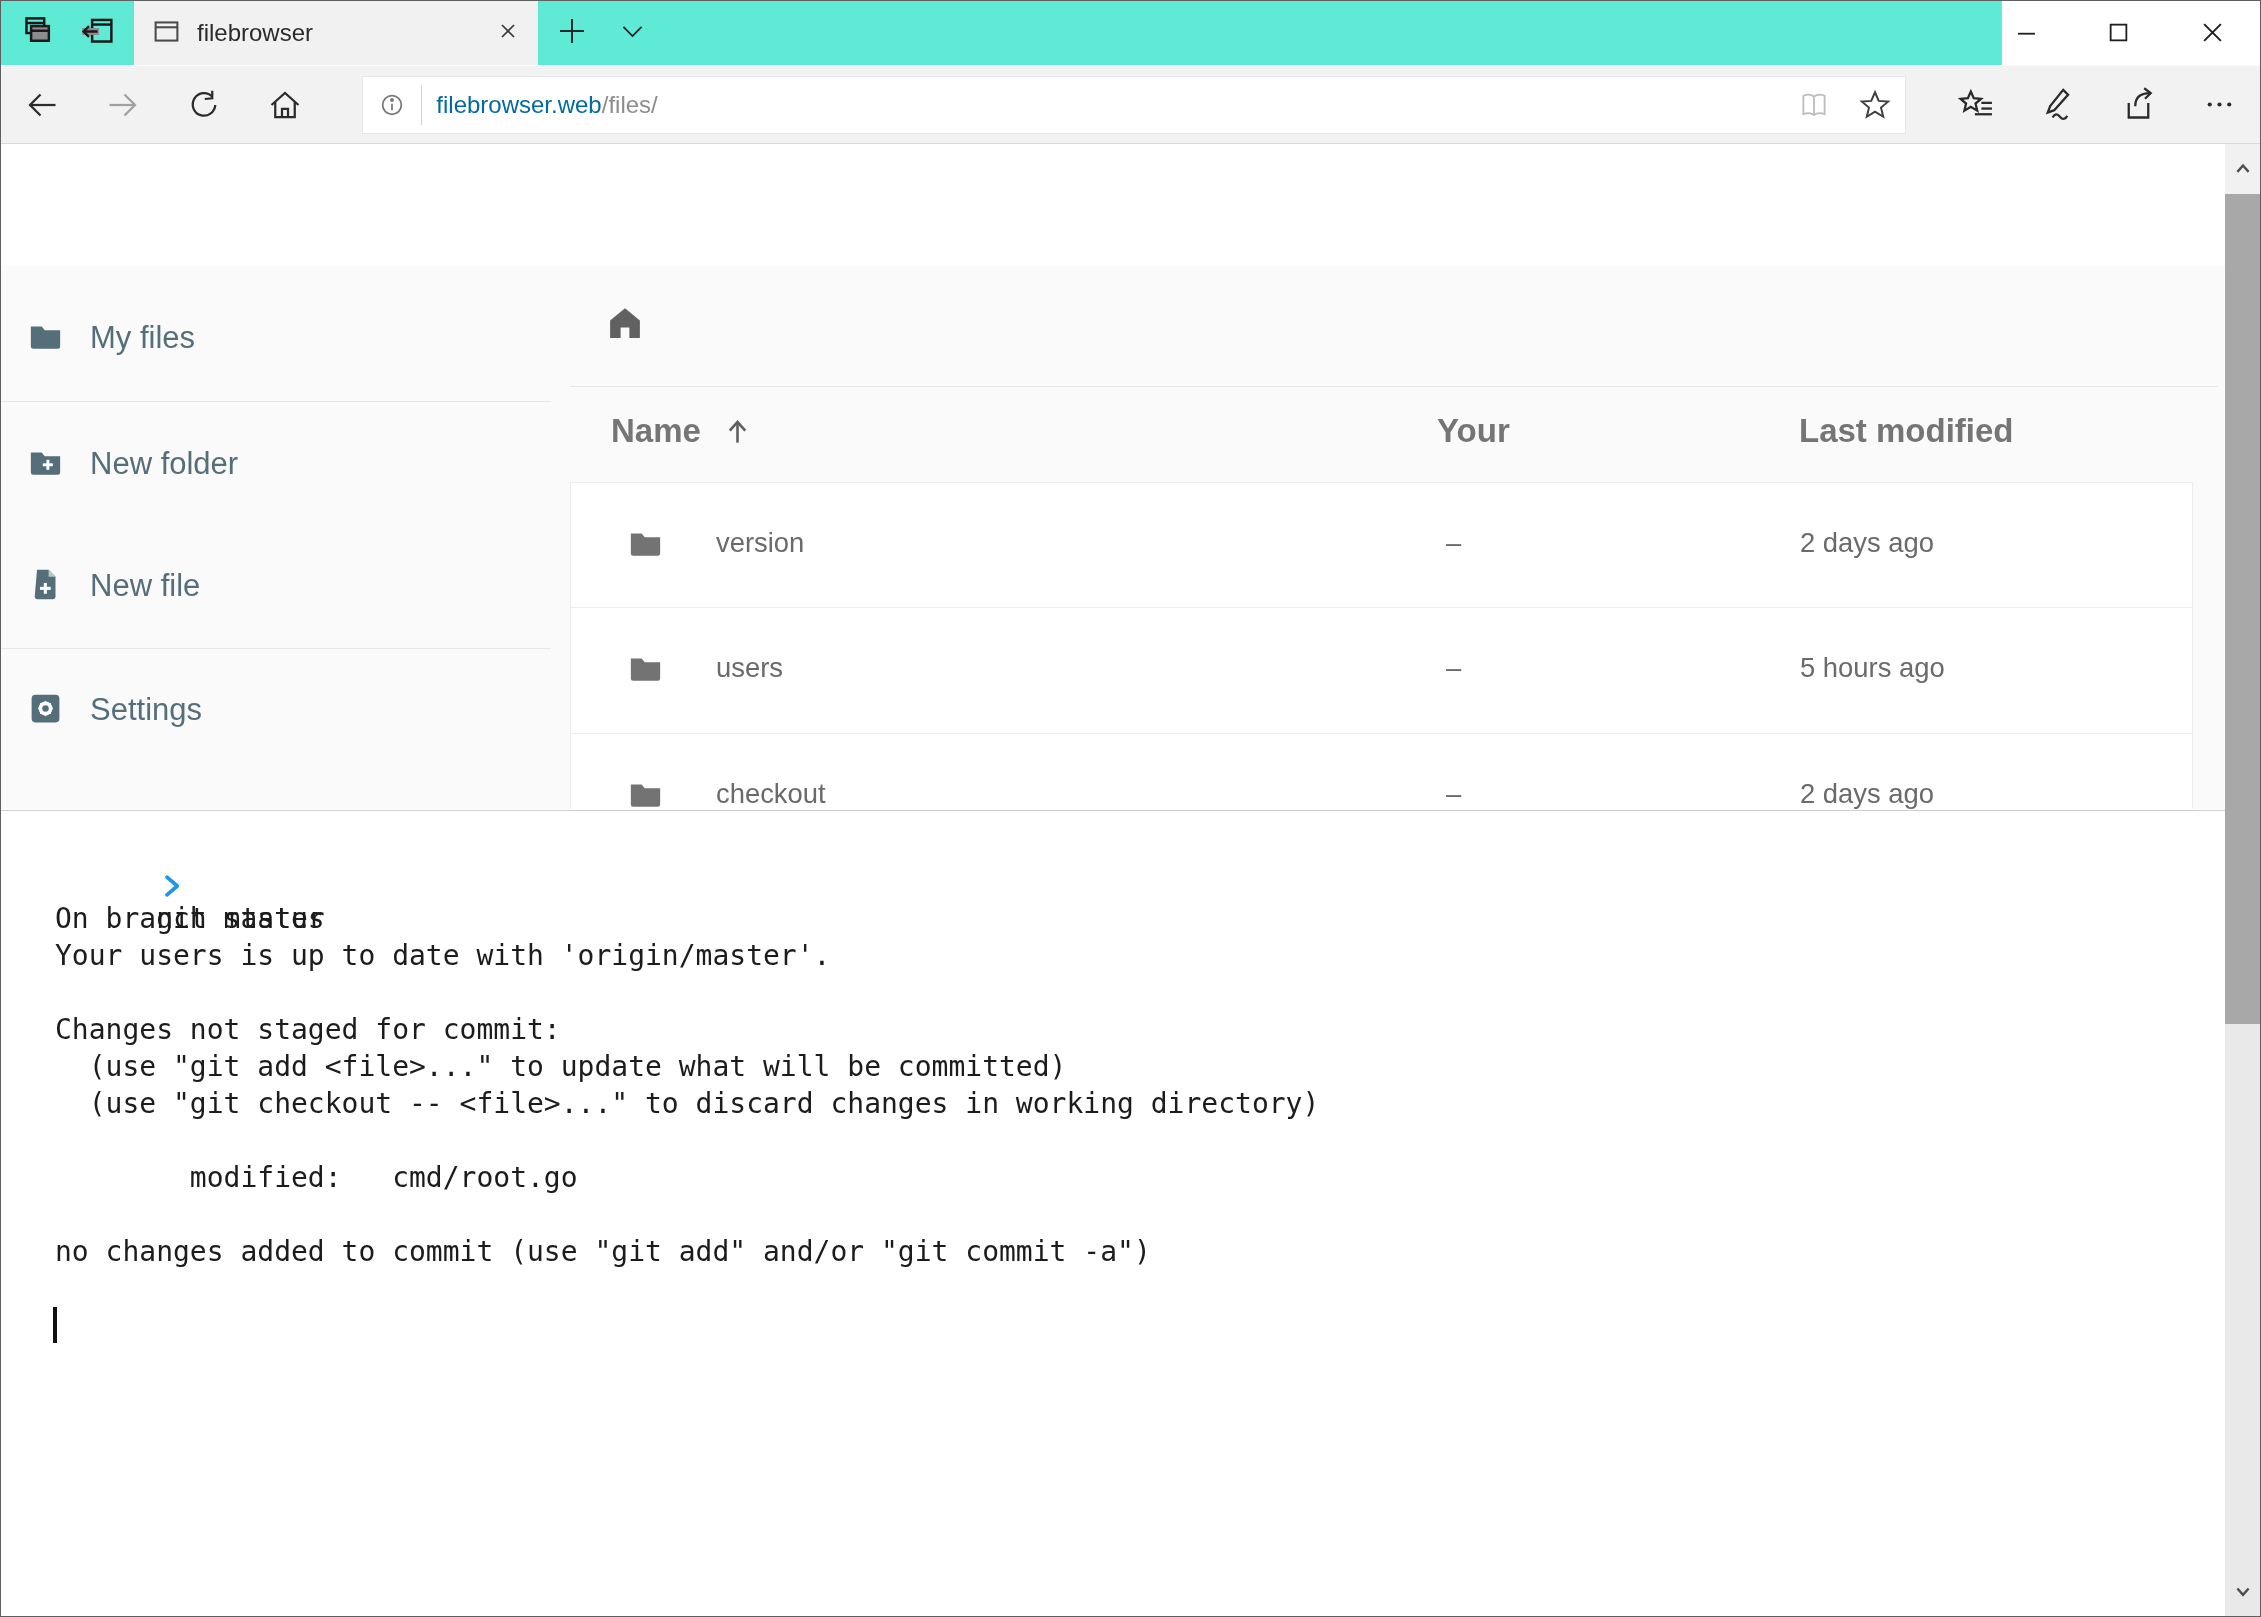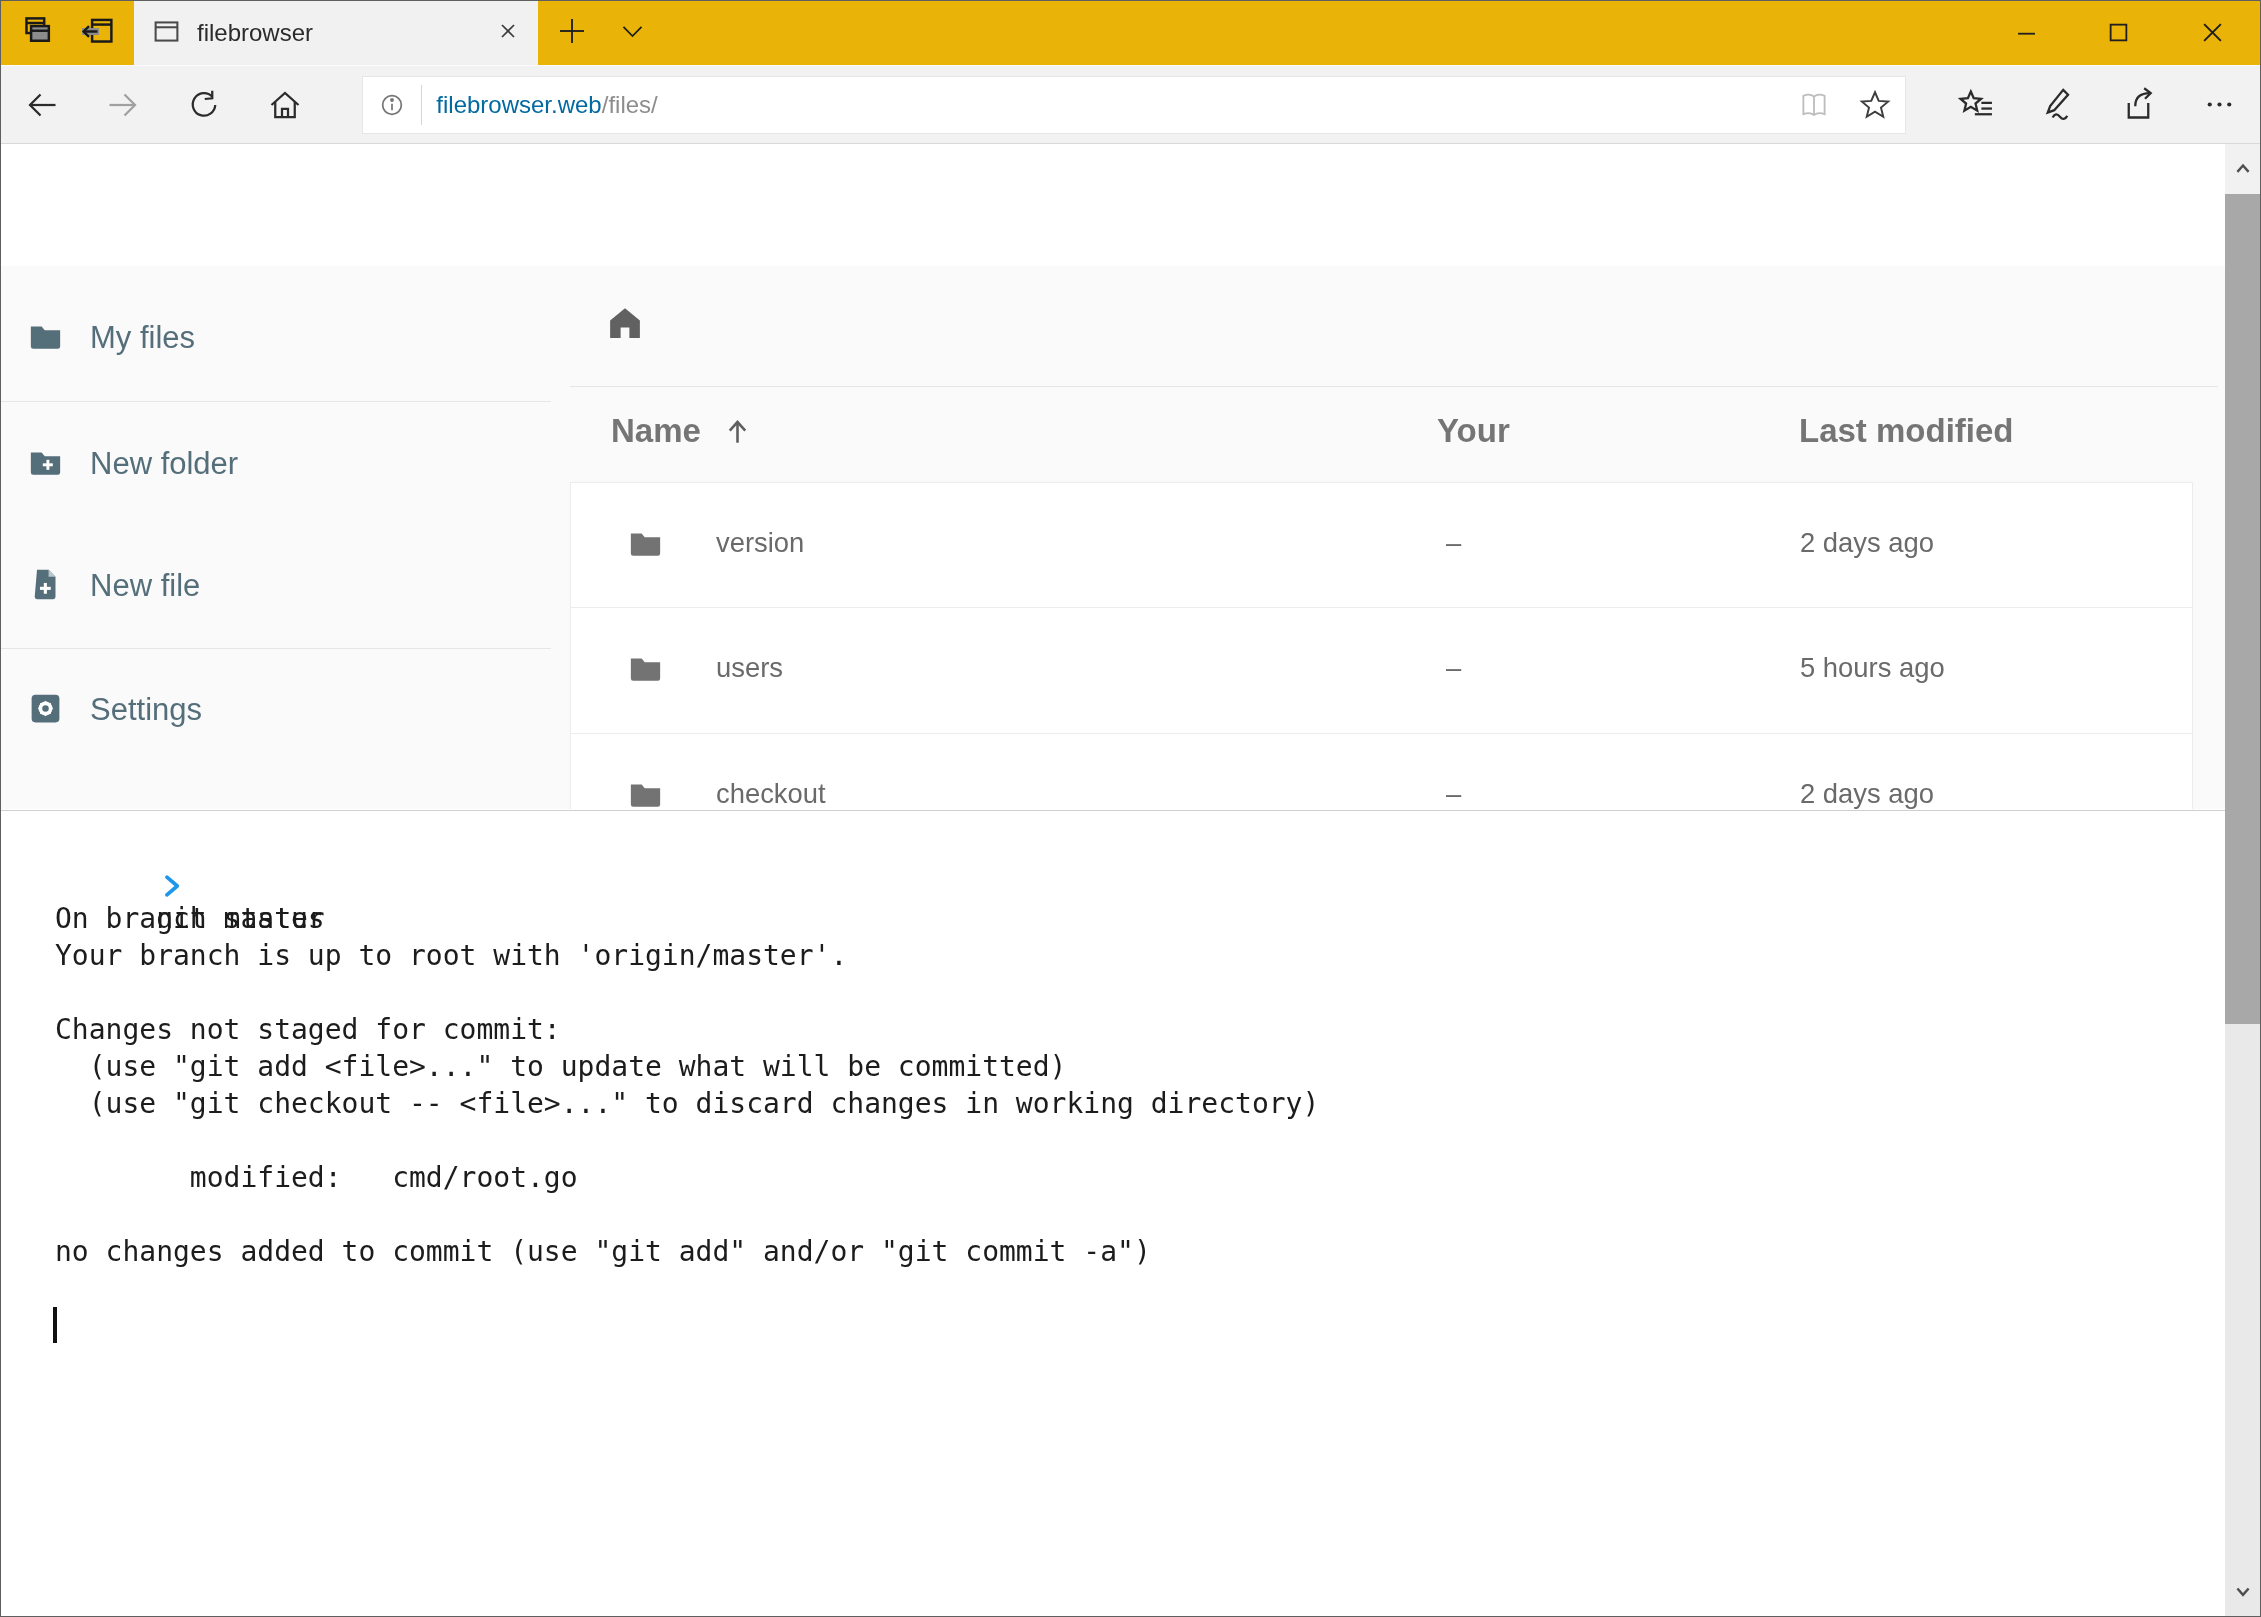--- a/index.html
+++ b/index.html
@@ -2,21 +2,21 @@
 <html style="font-size:13px"><head>
 <meta charset="utf-8">
 <style>
   * { margin:0; padding:0; box-sizing:border-box; }
   html,body { width:2261px; height:1617px; overflow:hidden; }
   body { font-family:"Liberation Sans", sans-serif; background:#fff; position:relative; }
   #screen { position:absolute; inset:0; width:2261px; height:1617px; overflow:hidden; background:#fff; }
   #screen::after { content:""; position:absolute; inset:0; border:0.8px solid #5f5f5f; pointer-events:none; z-index:99; }
 
   
-  #titlebar { position:absolute; left:0; top:0; width:2261px; height:65px; background:#eab308; }
+  #titlebar { position:absolute; left:0; top:0; width:2002px; height:65px; background:#5eead4; }
   .tb-btn { position:absolute; top:0; height:65px; display:flex; align-items:center; justify-content:center; }
   #tabs-preview { left:9.7px; width:53px; }
   #set-aside { left:71px; width:53px; }
   .tab { position:absolute; left:134px; top:0; width:404px; height:65px; background:#f1f1f1; display:flex; align-items:center; padding:0 18px; }
   .tab-title { font-size:24px; color:#2b2b2b; flex:1; margin-left:16px; white-space:nowrap; overflow:hidden; }
   #newtab-btn { left:543px; width:57px; }
   #tablist-btn { left:604px; width:57px; }
   .win-btn { position:absolute; top:0; width:84px; height:65px; display:flex; align-items:center; justify-content:center; }
   #min-btn { left:1984px; } #max-btn { left:2076px; } #close-btn { left:2170px; }
 
@@ -418,21 +418,21 @@
     <div class="t-line" id="cmd-line">
       <span id="prompt-chev">
         <svg width="21" height="24" viewBox="0 0 26 30" fill="none" stroke="#1e96ea" stroke-width="4.6" stroke-linecap="round" stroke-linejoin="round">
             <polyline points="6,4 19,15 6,26"></polyline>
           </svg>
       </span>
       <span>git status</span>
     </div>
     <div class="t-line"></div>
     <div class="t-line">On branch master</div>
-    <div class="t-line">Your branch is up to root with 'origin/master'.</div>
+    <div class="t-line">Your users is up to date with 'origin/master'.</div>
     <div class="t-line"></div>
     <div class="t-line">Changes not staged for commit:</div>
     <div class="t-line">  (use "git add &lt;file&gt;..." to update what will be committed)</div>
     <div class="t-line">  (use "git checkout -- &lt;file&gt;..." to discard changes in working directory)</div>
     <div class="t-line"></div>
     <div class="t-line">        modified:   cmd/root.go</div>
     <div class="t-line"></div>
     <div class="t-line">no changes added to commit (use "git add" and/or "git commit -a")</div>
     <div class="t-line"></div>
     <div class="t-line"><span id="term-cursor"></span></div>

